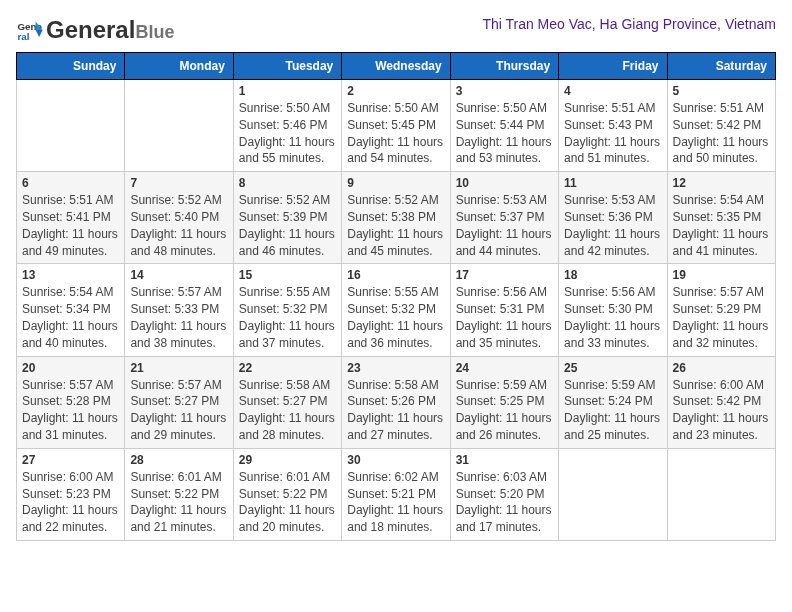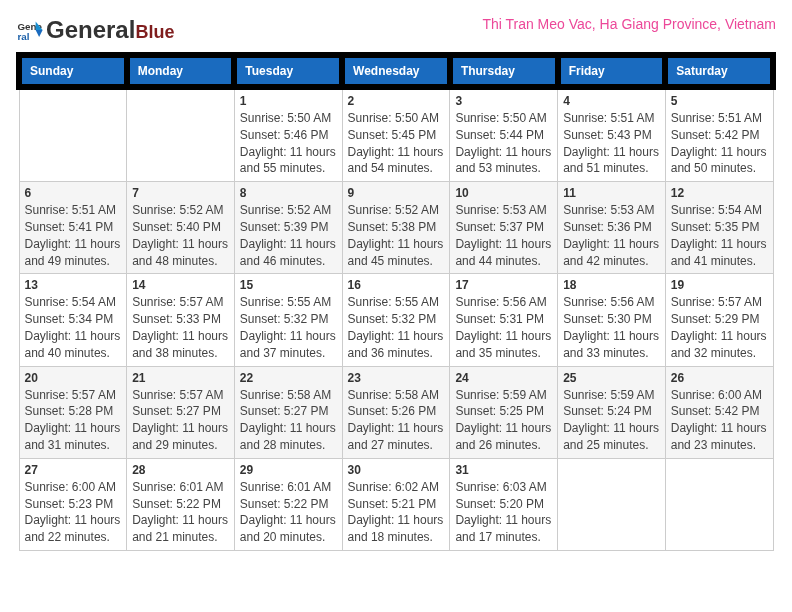--- a/index.html
+++ b/index.html
@@ -28,36 +28,36 @@
     .title-section {
       text-align: right;
     }
     .month-title {
       font-size: 36px;
       font-weight: bold;
       color: #333;
     }
     .subtitle {
       font-size: 14px;
-      color: #ec4899;
+      color: #4c1d95;
       font-weight: normal;
     }
     .calendar-table {
       width: 100%;
       border-collapse: collapse;
       font-size: 10.5px;
     }
     .calendar-table th {
       background-color: #1a6bbf;
       color: #fff;
       padding: 6px 8px;
-      text-align: left;
+      text-align: right;
       font-size: 12px;
       font-weight: bold;
-      border: 6px solid #000000;
+      border: 1px solid #000000;
     }
     .calendar-table td {
       border: 1px solid #ccc;
       vertical-align: top;
       padding: 4px 5px;
       width: 108px;
       min-height: 80px;
       background: #fff;
     }
     .calendar-table tr:nth-child(even) td {
@@ -84,21 +84,21 @@
 
 <div class="header-section">
   <div class="logo">
     <svg class="logo-icon" viewBox="0 0 40 40">
       <text x="2" y="20" font-size="14" font-weight="bold" fill="#333">Gene</text>
       <text x="2" y="34" font-size="14" font-weight="bold" fill="#1a5fa8">ral</text>
       <polygon points="28,8 38,20 28,20" fill="#1a8fd1"></polygon>
       <polygon points="28,20 38,20 33,30" fill="#1a6bbf"></polygon>
     </svg>
     <div>
-      <span style="font-size:24px;font-weight:bold;color:#333;">General</span><span style="font-size:18px;font-weight:bold;color:#7f1d1d;">Blue</span>
+      <span style="font-size:24px;font-weight:bold;color:#333;">General</span><span style="font-size:18px;font-weight:bold;color:#737373;">Blue</span>
     </div>
   </div>
   <div class="title-section">
     <div class="subtitle">Thi Tran Meo Vac, Ha Giang Province, Vietnam</div>
   </div>
 </div>
 
 <table class="calendar-table">
   <thead>
     <tr>

